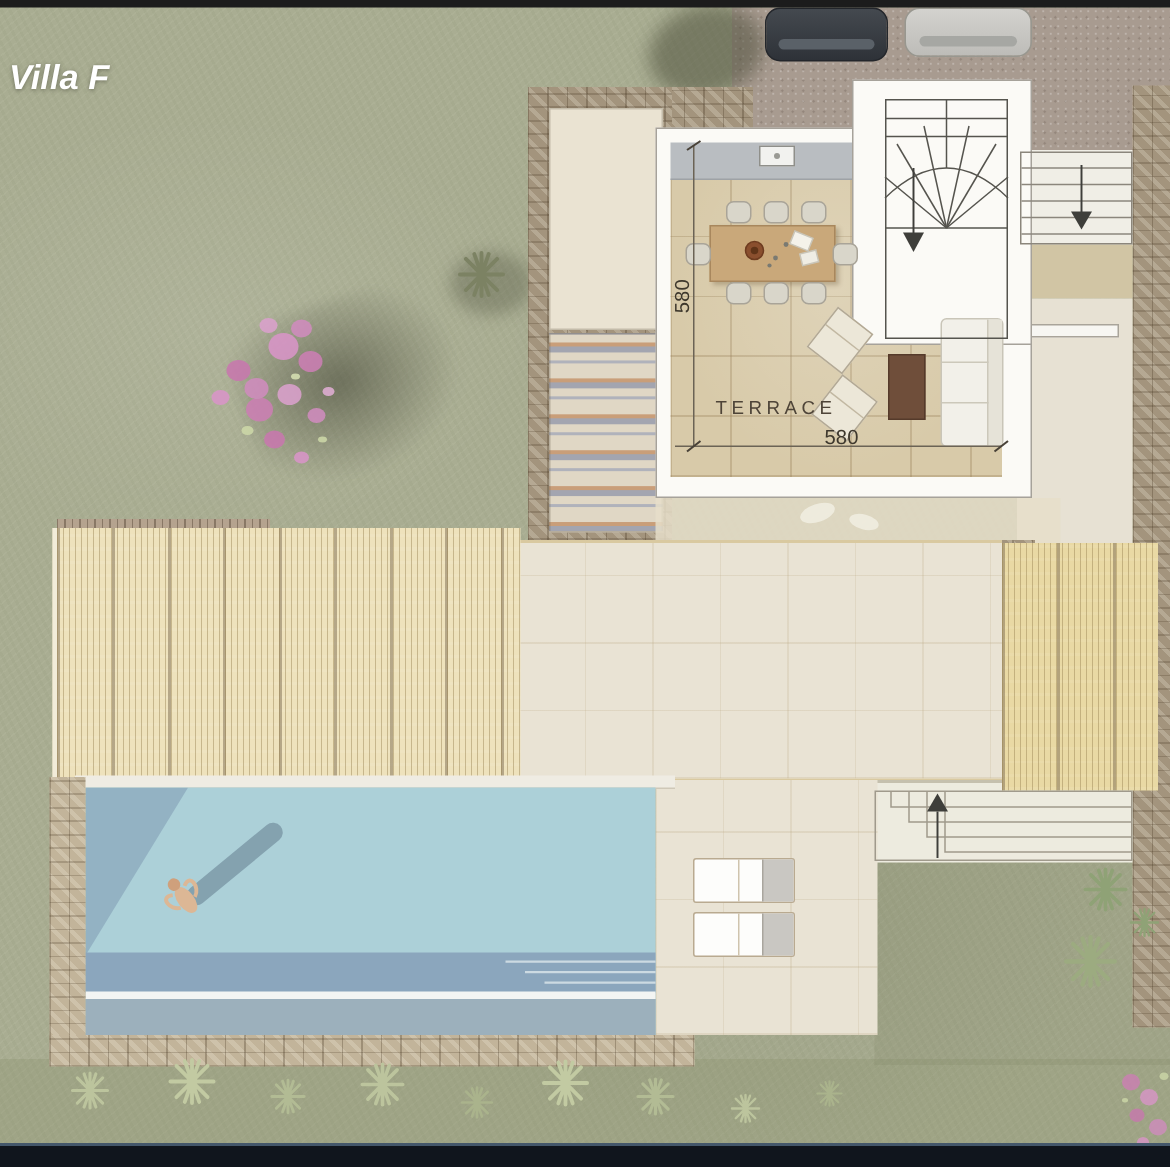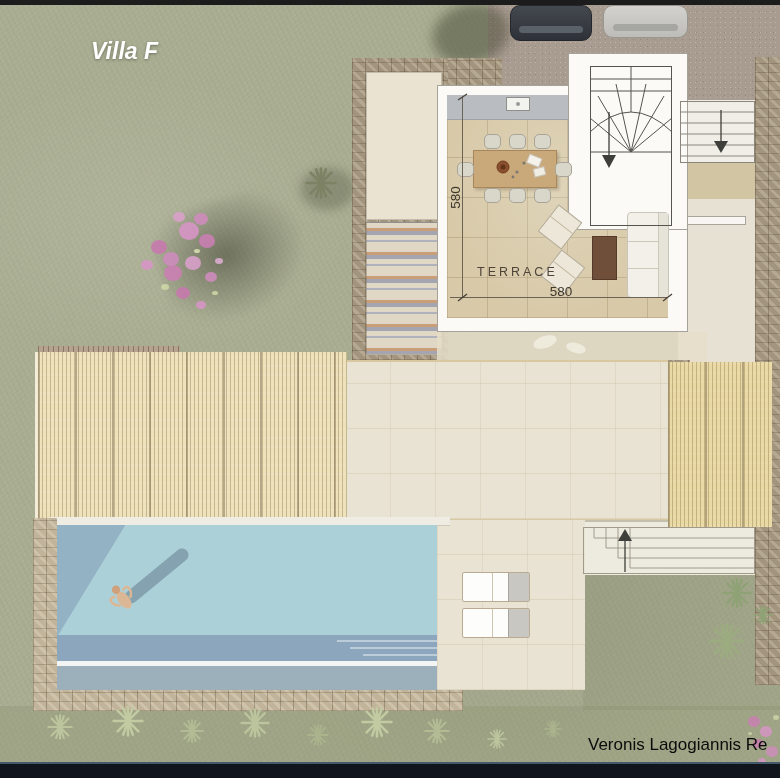--- a/index.html
+++ b/index.html
@@ -262,28 +262,27 @@
       <use href="#plant" transform="translate(763,615) scale(1.0)" stroke="#8fa276"></use>
       <use href="#plant" transform="translate(321,183) scale(1.6)" stroke="#7c8263"></use>
     </g>
   </svg>
 
   <div class="abs label" style="left:477px;top:265px;font-size:12.5px;letter-spacing:3px;color:#4e4438;">TERRACE</div>
   <div class="abs label" style="left:544px;top:284px;width:34px;text-align:center;font-size:13.5px;color:#3e382d;">580</div>
   <div class="abs label" style="left:438px;top:190px;width:34px;text-align:center;font-size:13.5px;color:#3e382d;
               transform:rotate(-90deg);">580</div>
 
-  <div class="abs" style="left:6px;top:36px;width:152px;text-align:right;color:#fff;
+  <div class="abs" style="left:6px;top:36px;width:152px;text-align:left;color:#fff;
               font-style:italic;font-weight:bold;font-size:23px;line-height:31px;
               text-shadow:0 1px 3px rgba(60,60,48,0.55);">
     <div>Villa F</div>
   </div>
 
   <div class="abs" style="left:748px;top:716px;width:12px;height:11px;border-radius:50%;background:#cc7fb4;opacity:0.8;
               box-shadow:12px 10px 0 0 #d995c8, 4px 22px 0 -1px #c878ae, 18px 30px 0 0 #d08cbe,
               8px 40px 0 -2px #d995c8, 22px -4px 0 -3px #cdd8a8, -4px 12px 0 -4px #cdd8a8;"></div>
 
-  <div class="abs" style="left:588px;top:735px;white-space:nowrap;font-size:17px;color:#0b0b0b;">Veronis Lagogiannis Re</div>
 
   <div class="abs" style="left:0;top:0;width:780px;height:5px;background:#1c1c1c;"></div>
   <div class="abs" style="left:0;top:762px;width:780px;height:16px;background:#10151d;border-top:2px solid #44576b;box-sizing:content-box;"></div>
 
 </div>
 
 </body></html>

